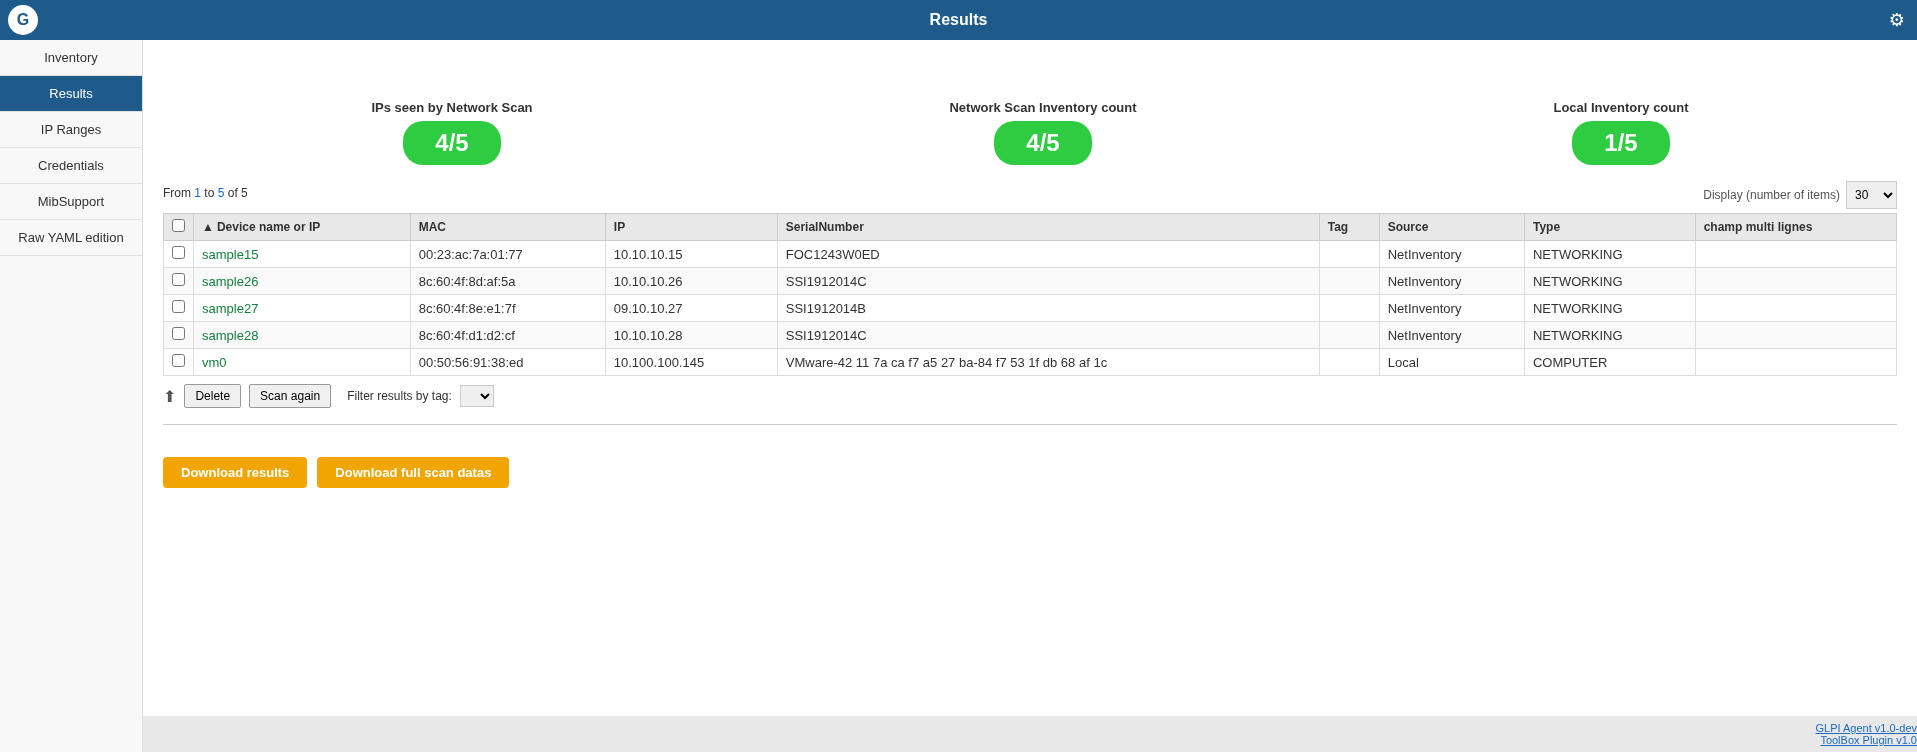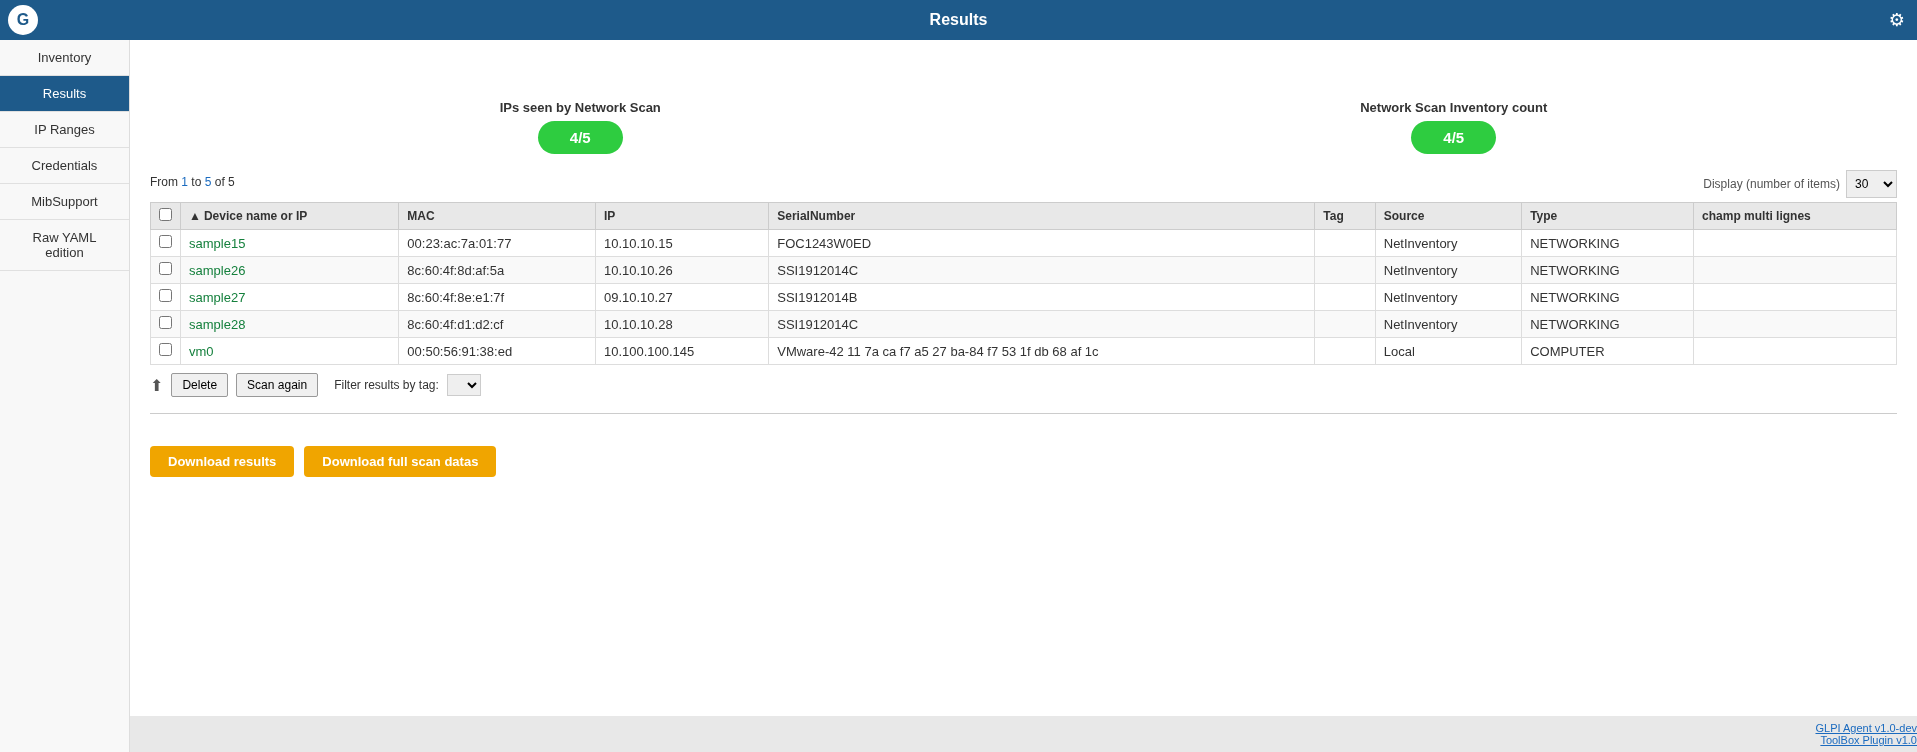--- a/index.html
+++ b/index.html
@@ -43,21 +43,21 @@
     }
 
     
     .layout {
       display: flex;
       height: calc(100vh - 40px);
     }
 
     
     .sidebar {
-      width: 130px;
+      width: 143px;
       background: #f8f8f8;
       border-right: 1px solid #ddd;
       flex-shrink: 0;
     }
     .sidebar-item {
       display: block;
       padding: 10px 12px;
       text-align: center;
       cursor: pointer;
       color: #333;
@@ -90,21 +90,21 @@
       font-size: 13px;
       font-weight: bold;
       margin-bottom: 6px;
       margin-top: 44px;
     }
     .stat-badge {
       background: #2ecc40;
       color: white;
       border-radius: 20px;
       padding: 8px 32px;
-      font-size: 15px;
+      font-size: 24px;
       font-weight: bold;
       display: inline-block;
     }
 
     
     .pagination-info {
       font-size: 12px;
       margin-bottom: 8px;
       color: #333;
     }
@@ -266,20 +266,24 @@
     <div class="main">
 
       <div class="stats-row">
         <div class="stat-block">
           <div class="stat-label">IPs seen by Network Scan</div>
           <div class="stat-badge">4/5</div>
         </div>
         <div class="stat-block">
           <div class="stat-label">Network Scan Inventory count</div>
           <div class="stat-badge">4/5</div>
+        </div>
+        <div class="stat-block">
+          <div class="stat-label">Local Inventory count</div>
+          <div class="stat-badge">1/5</div>
         </div>
       </div>
 
       <div style="display:flex; justify-content:space-between; align-items:center; ">
         <div class="pagination-info">
           From <a>1</a>
           to <a>5</a>
           of <span>5</span>
         </div>
         <div class="display-control">

